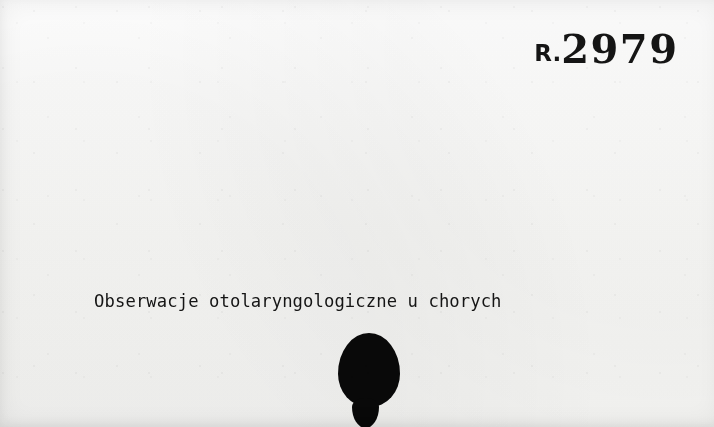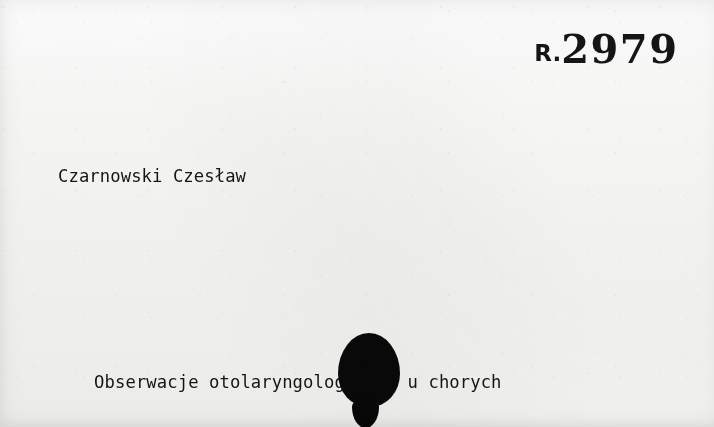--- a/index.html
+++ b/index.html
@@ -104,21 +104,20 @@
 <body>
 
 <div id="card">
 
   <div id="call-number" class="ink">
     <span class="prefix">R.</span><span class="number">2979</span>
   </div>
 
   <div id="body-text" class="ink">
 
-    <span class="line">Czarnowski Czesław</span>
 
     <div class="gap-md"></div>
 
     <span class="line indent">Obserwacje otolaryngologiczne u chorych</span>
     
     
 
     
 
     

